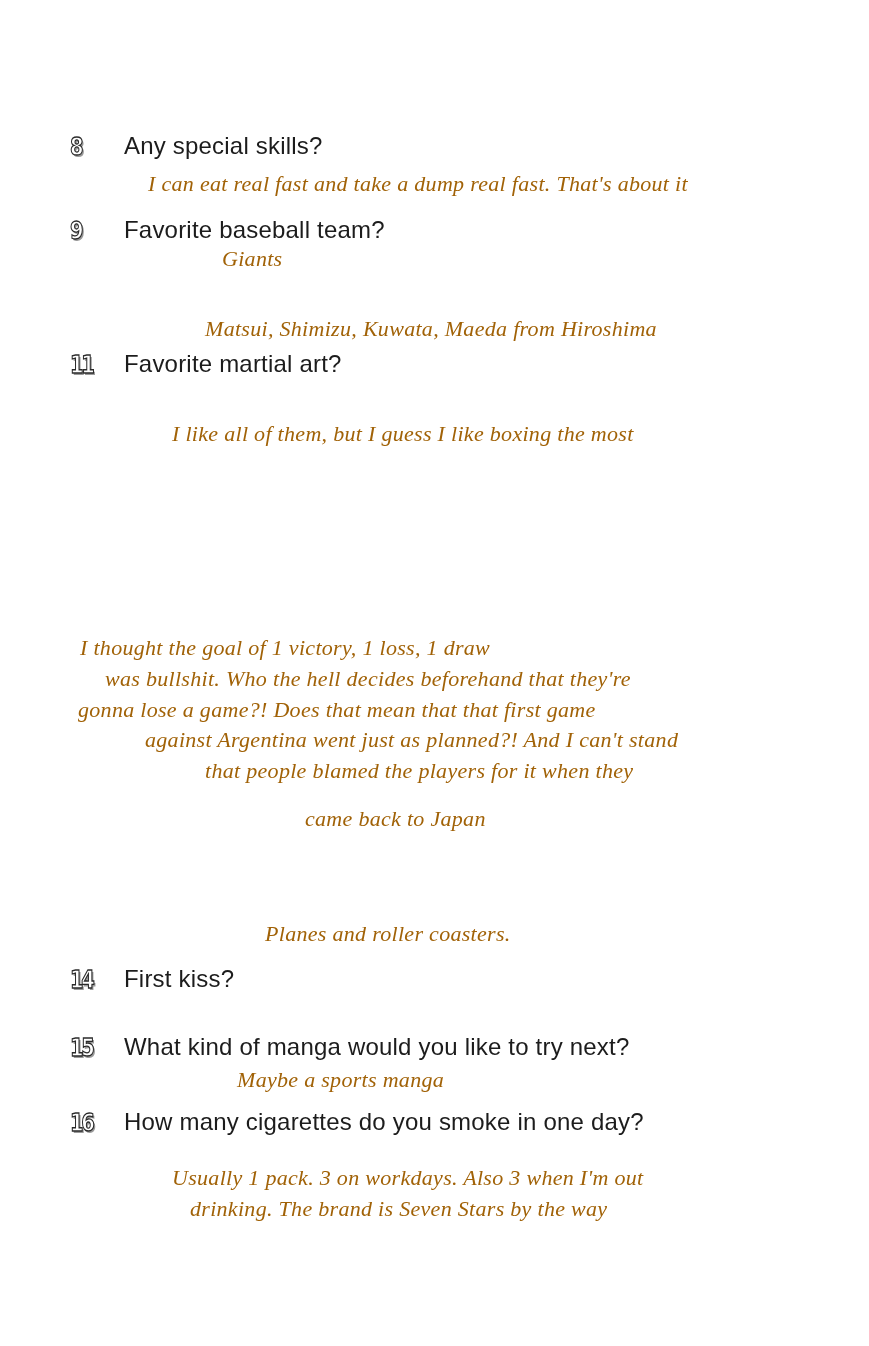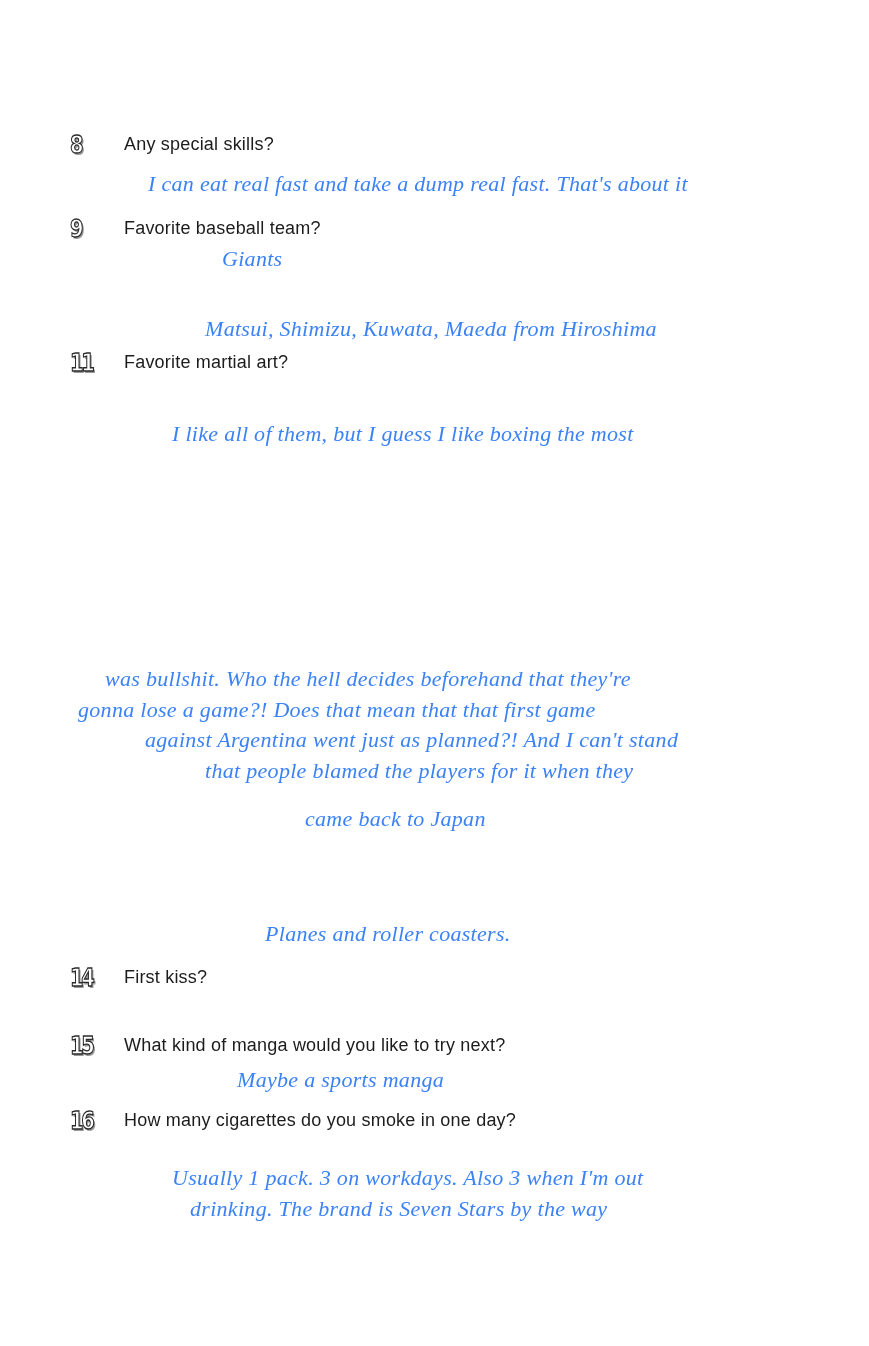--- a/index.html
+++ b/index.html
@@ -32,32 +32,32 @@
     line-height: 1;
     letter-spacing: -3px;
     color: #ffffff;
     -webkit-text-stroke: 1.3px #2a2a2a;
     text-shadow: 2px 2px 0 #9a9a9a;
     transform: scaleX(0.78);
     transform-origin: left center;
   }
   .qtext {
     margin-left: 12px;
-    font-size: 18px;
+    font-size: 24px;
     letter-spacing: 0.2px;
     color: #1c1c1c;
   }
   
   .hand {
     position: absolute;
     font-family: cursive;
     font-style: italic;
     font-size: 22px;
     line-height: 1.25;
-    color: #3b82f6;
+    color: #a16207;
     white-space: nowrap;
     letter-spacing: 0.3px;
   }
 </style>
 </head>
 <body>
 
 <div class="page">
 
   <div class="qrow" style="top:132px">
@@ -73,20 +73,21 @@
   <div class="hand" style="top:245px; left:222px">Giants</div>
 
   <div class="hand" style="top:315px; left:205px">Matsui, Shimizu, Kuwata, Maeda from Hiroshima</div>
 
   <div class="qrow" style="top:350px">
     <span class="qnum">11</span>
     <span class="qtext">Favorite martial art?</span>
   </div>
   <div class="hand" style="top:420px; left:172px">I like all of them, but I guess I like boxing the most</div>
 
+  <div class="hand" style="top:634px; left:80px">I thought the goal of 1 victory, 1 loss, 1 draw</div>
   <div class="hand" style="top:696px; left:78px">gonna lose a game?! Does that mean that that first game</div>
   <div class="hand" style="top:665px; left:105px">was bullshit. Who the hell decides beforehand that they're</div>
   <div class="hand" style="top:757px; left:205px">that people blamed the players for it when they</div>
   <div class="hand" style="top:726px; left:145px">against Argentina went just as planned?! And I can't stand</div>
   <div class="hand" style="top:805px; left:305px">came back to Japan</div>
 
   <div class="hand" style="top:920px; left:265px">Planes and roller coasters.</div>
 
   <div class="qrow" style="top:965px">
     <span class="qnum">14</span>

